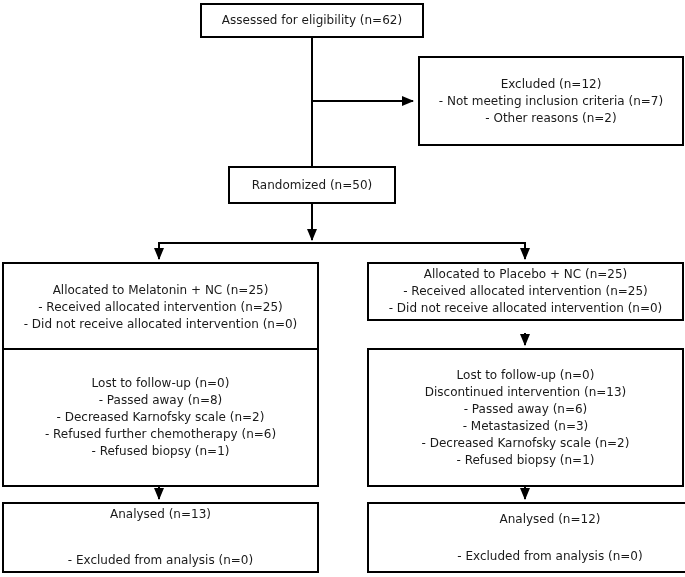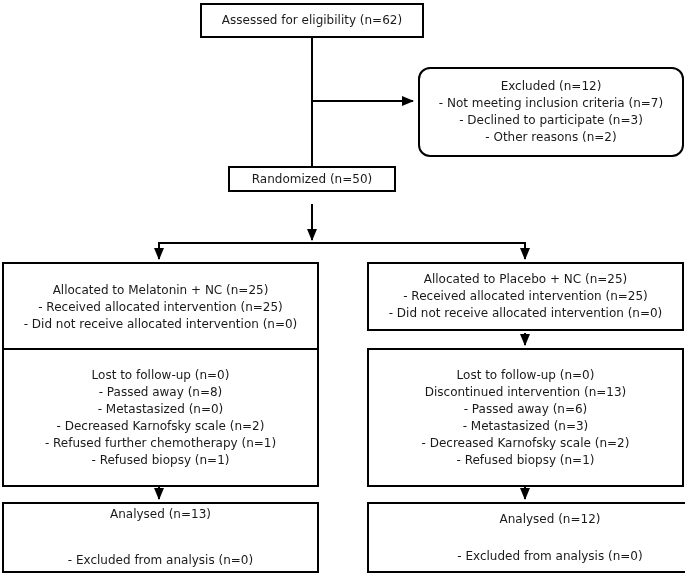--- a/index.html
+++ b/index.html
@@ -65,49 +65,47 @@
     <line x1="159" y1="333" x2="159" y2="345" marker-end="url(#arrowhead)"></line>
     <line x1="525" y1="333" x2="525" y2="345" marker-end="url(#arrowhead)"></line>
     <line x1="159" y1="487" x2="159" y2="499" marker-end="url(#arrowhead)"></line>
     <line x1="525" y1="487" x2="525" y2="499" marker-end="url(#arrowhead)"></line>
   </svg>
 
   <div class="box" style="left:200px; top:3px; width:224px; height:35px;">
     <div class="line">Assessed for eligibility (n=62)</div>
   </div>
 
-  <div class="box" style="left:418px; top:67px; width:266px; height:90px;border-radius:12px;">
+  <div class="box" style="left:418px; top:56px; width:266px; height:90px;">
     <div class="line">Excluded (n=12)</div>
     <div class="line">- Not meeting inclusion criteria (n=7)</div>
-    <div class="line">- Declined to participate (n=3)</div>
     <div class="line">- Other reasons (n=2)</div>
   </div>
 
-  <div class="box" style="left:228px; top:166px; width:168px; height:26px;">
+  <div class="box" style="left:228px; top:166px; width:168px; height:38px;">
     <div class="line">Randomized (n=50)</div>
   </div>
 
   <div class="box" style="left:2px; top:262px; width:317px; height:91px;">
     <div class="line">Allocated to Melatonin + NC (n=25)</div>
     <div class="line">- Received allocated intervention (n=25)</div>
     <div class="line">- Did not receive allocated intervention (n=0)</div>
   </div>
 
-  <div class="box" style="left:367px; top:262px; width:317px; height:69px;">
+  <div class="box" style="left:367px; top:262px; width:317px; height:59px;">
     <div class="line">Allocated to Placebo + NC (n=25)</div>
     <div class="line">- Received allocated intervention (n=25)</div>
     <div class="line">- Did not receive allocated intervention (n=0)</div>
   </div>
 
   <div class="box" style="left:2px; top:348px; width:317px; height:139px;">
     <div class="line">Lost to follow-up (n=0)</div>
     <div class="line">- Passed away (n=8)</div>
-    <div class="line">- Metastasized (n=0)</div>
     <div class="line">- Decreased Karnofsky scale (n=2)</div>
-    <div class="line">- Refused further chemotherapy (n=1)</div>
+    <div class="line">- Refused further chemotherapy (n=6)</div>
     <div class="line">- Refused biopsy (n=1)</div>
   </div>
 
   <div class="box" style="left:367px; top:348px; width:317px; height:139px;">
     <div class="line">Lost to follow-up (n=0)</div>
     <div class="line">Discontinued intervention (n=13)</div>
     <div class="line">- Passed away (n=6)</div>
     <div class="line">- Metastasized (n=3)</div>
     <div class="line">- Decreased Karnofsky scale (n=2)</div>
     <div class="line">- Refused biopsy (n=1)</div>

